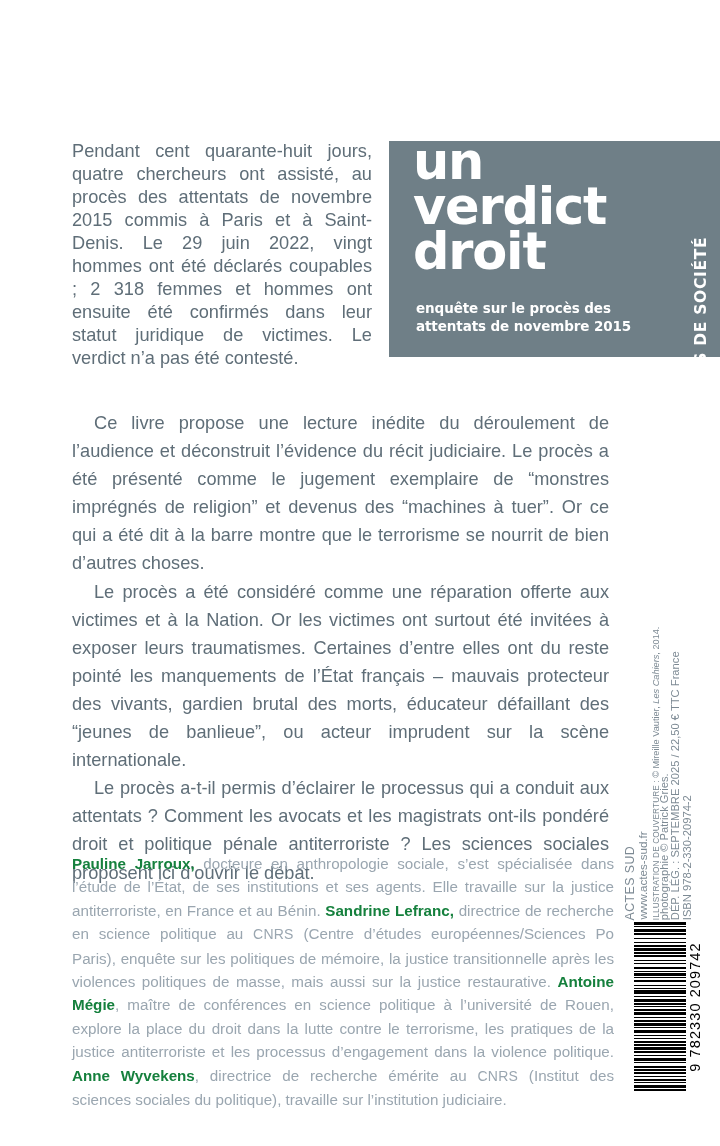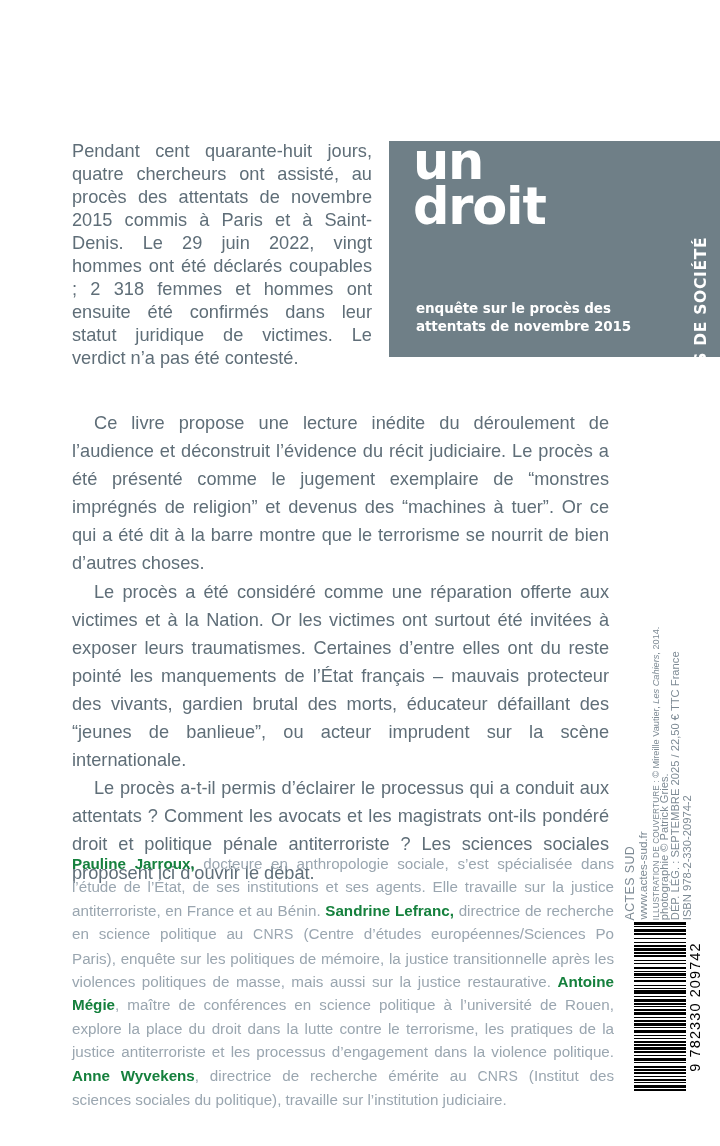--- a/index.html
+++ b/index.html
@@ -198,20 +198,21 @@
     letter-spacing: 1.1px;
     color: #000000;
   }
 </style>
 </head>
 <body>
 
 <div class="title-panel">
   <div class="title-lines">
     <span class="title-line">un</span>
+    <span class="title-line">verdict</span>
     <span class="title-line">droit</span>
   </div>
   <div class="subtitle">enquête sur le procès des attentats de novembre 2015</div>
   <div class="collection">
     <span>QUESTIONS DE SOCIÉTÉ</span>
   </div>
 </div>
 
 <div class="blurb-narrow">
   <p>Pendant cent quarante-huit jours, quatre chercheurs ont assisté, au procès des attentats de novembre 2015 commis à Paris et à Saint-Denis. Le 29 juin 2022, vingt hommes ont été déclarés coupables ; 2 318 femmes et hommes ont ensuite été confirmés dans leur statut juridique de victimes. Le verdict n’a pas été contesté.</p>

